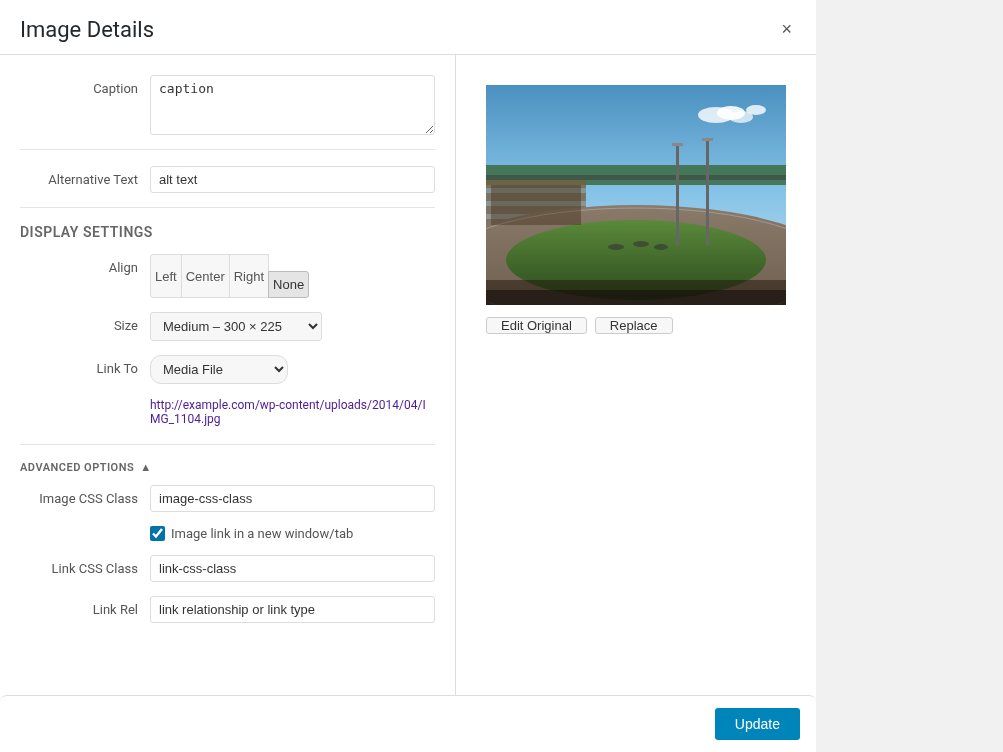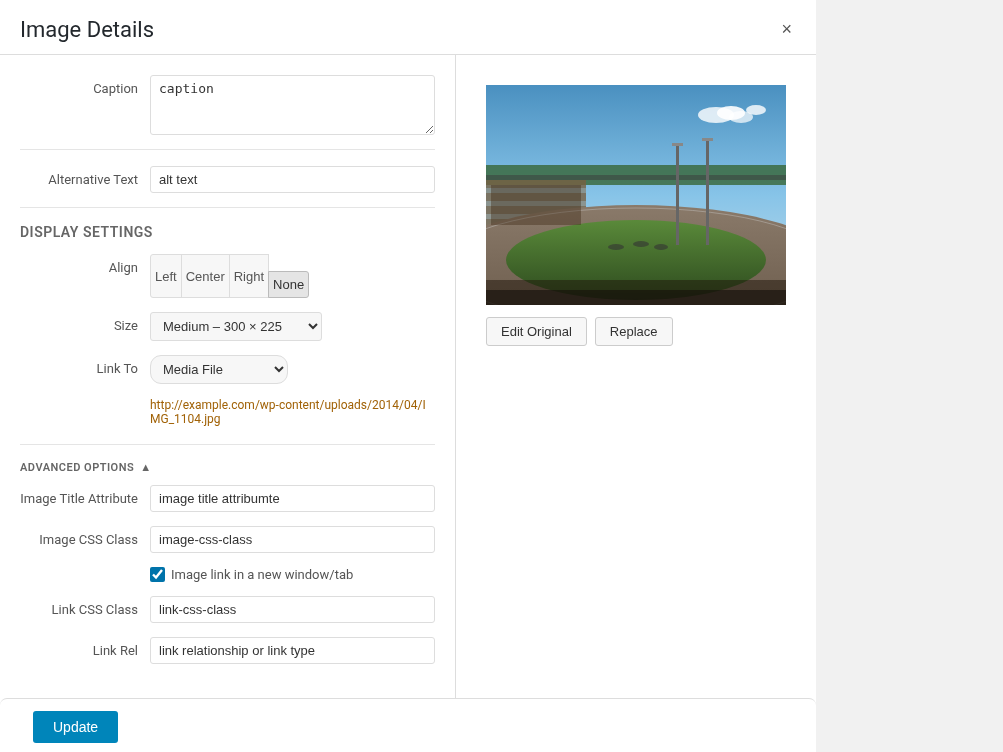--- a/index.html
+++ b/index.html
@@ -144,21 +144,21 @@
       padding: 5px 8px;
       font-size: 13px;
       color: #333;
       background: #f7f7f7;
       cursor: pointer;
       outline: none;
     }
     .link-url {
       display: block;
       font-size: 12px;
-      color: #a16207;
+      color: #4c1d95;
       margin-left: 130px;
       margin-top: 3px;
       word-break: break-all;
     }
     .advanced-toggle {
       font-size: 11px;
       font-weight: 600;
       text-transform: uppercase;
       color: #666;
       letter-spacing: 0.5px;
@@ -185,31 +185,31 @@
       font-size: 13px;
       color: #555;
     }
     .image-btns {
       display: flex;
       gap: 8px;
     }
     .image-btn {
       border: 1px solid #ccc;
       background: #f7f7f7;
-      padding: 6px 14px;
+      padding: 0 14px;
       border-radius: 3px;
       font-size: 13px;
       cursor: pointer;
       color: #333;
     }
     .dialog-footer {
-      padding: 12px 33px;
+      padding: 12px 16px;
       border-top: 1px solid #ddd;
       display: flex;
-      justify-content: flex-start;
+      justify-content: flex-end;
       border-radius: 7px;
     }
     .update-btn {
       background: #0085ba;
       color: #fff;
       border: none;
       border-radius: 3px;
       padding: 8px 20px;
       font-size: 14px;
       cursor: pointer;
@@ -287,24 +287,20 @@
       </div>
       <span class="link-url">http://example.com/wp-content/uploads/2014/04/IMG_1104.jpg</span>
 
       <hr class="divider" style="margin-top:18px;">
 
       <div class="advanced-toggle">
         <span>ADVANCED OPTIONS</span>
         <span>▲</span>
       </div>
 
-      <div class="form-group">
-        <label class="form-label">Image Title Attribute</label>
-        <input type="text" class="form-control" value="image title attribumte" style="">
-      </div>
 
       <div class="form-group">
         <label class="form-label">Image CSS Class</label>
         <input type="text" class="form-control" value="image-css-class" style="">
       </div>
 
       <div class="checkbox-group">
         <input type="checkbox" checked="" id="open-new-window" style="">
         <label for="open-new-window" class="checkbox-label">Image link in a new window/tab</label>
       </div>

